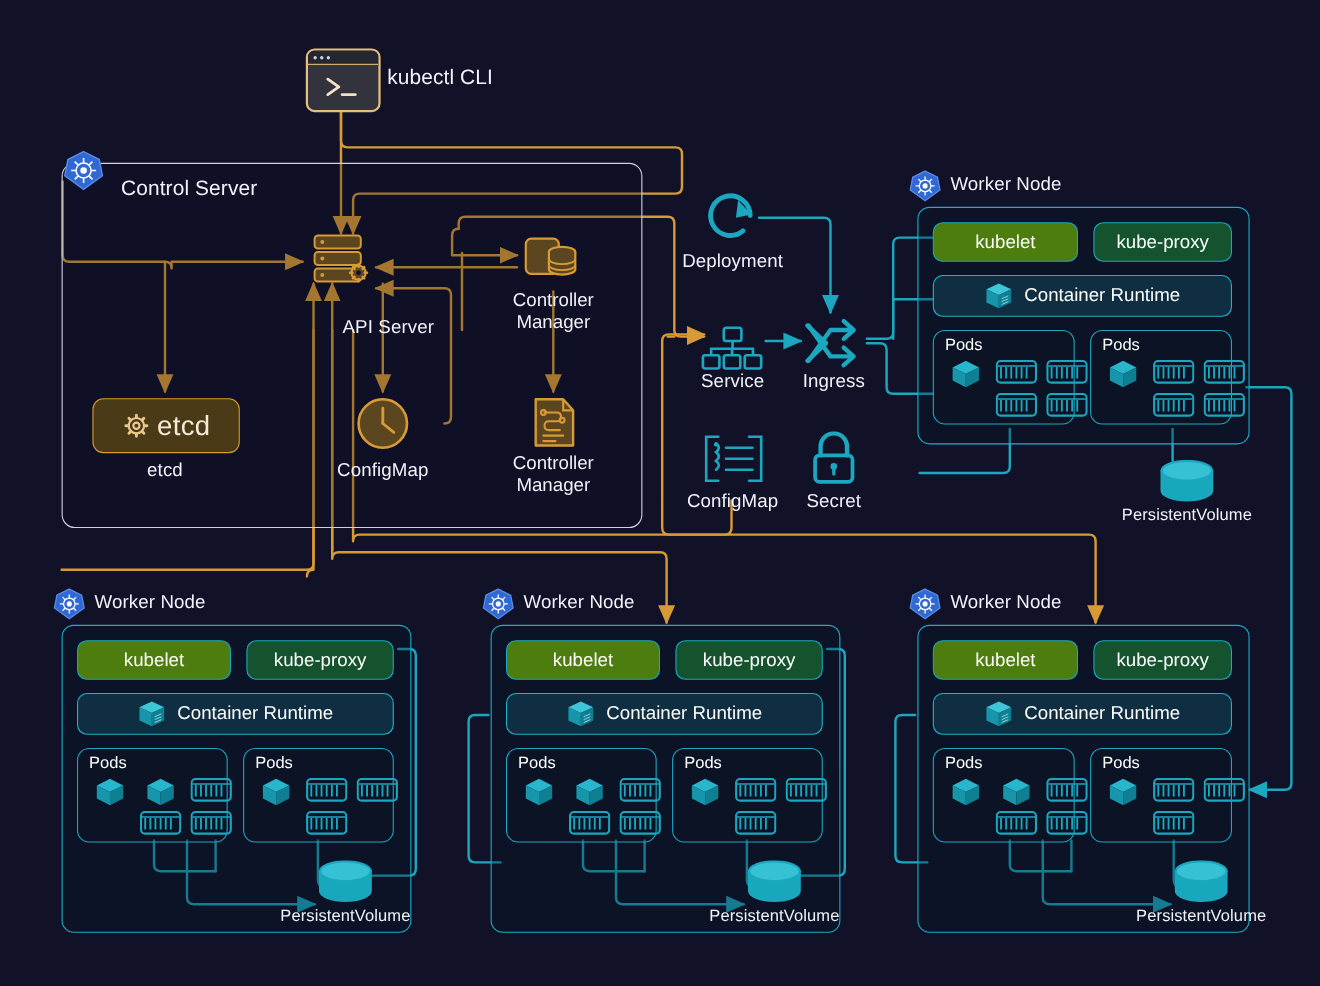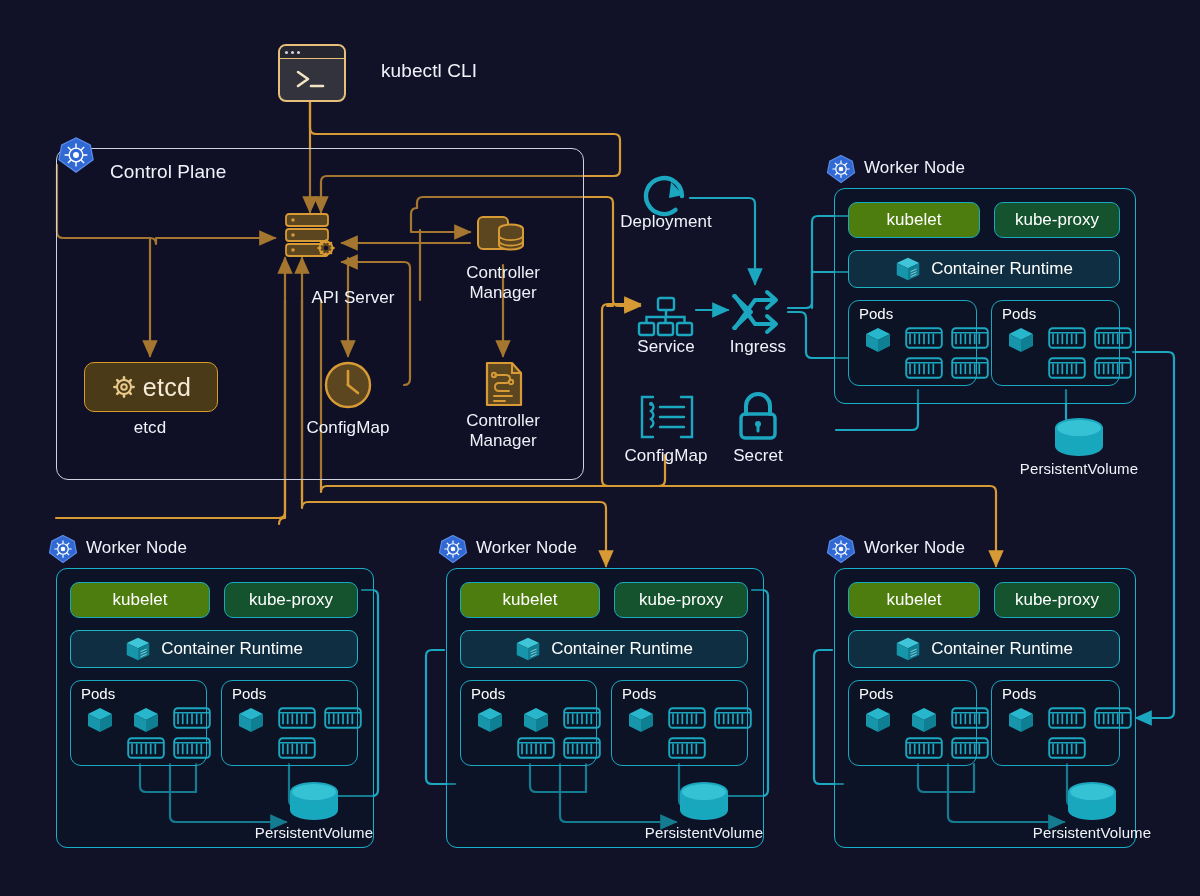--- a/index.html
+++ b/index.html
@@ -130,36 +130,36 @@
     <svg viewBox="0 0 40 40" width="38" height="38">
       <polygon points="20,2 35,9.5 38,25 20,38 2,25 5,9.5" fill="#3069d3" stroke="#5b8ae8" stroke-width="1.4"></polygon>
       <g stroke="#ffffff" stroke-width="1.5" fill="none">
         <circle cx="20" cy="20" r="7.2"></circle>
         <circle cx="20" cy="20" r="2.4" fill="#ffffff"></circle>
         <path d="M20,12.8 L20,8 M20,27.2 L20,32 M12.8,20 L8,20 M27.2,20 L32,20
                  M14.9,14.9 L11.5,11.5 M25.1,25.1 L28.5,28.5 M25.1,14.9 L28.5,11.5 M14.9,25.1 L11.5,28.5"></path>
       </g>
     </svg>
   </div>
-  <div class="lbl" style="left:110px;top:161px;font-size:19px;">Control Plane</div>
+  <div class="lbl" style="left:110px;top:161px;font-size:19px;">Control Server</div>
 
   <div class="cli" style="left:278px;top:44px;width:64px;height:54px;">
     <div class="cli-bar">
       <span class="cli-dot"></span>
       <span class="cli-dot"></span>
       <span class="cli-dot"></span>
     </div>
     <div class="cli-body">
       <svg width="40" height="26" viewBox="0 0 40 26">
         <path d="M6,6 L16,13 L6,20" fill="none" stroke="#f2e3c4" stroke-width="2.6" stroke-linecap="round" stroke-linejoin="round"></path>
         <path d="M19,20 L31,20" stroke="#f2e3c4" stroke-width="2.6" stroke-linecap="round"></path>
       </svg>
     </div>
   </div>
-  <div class="lbl" style="left:352px;top:60px;font-size:19px;margin-left:29px;">kubectl CLI</div>
+  <div class="lbl" style="left:352px;top:60px;font-size:19px;">kubectl CLI</div>
 
   <div class="node" style="left:280px;top:212px;">
     <svg width="62" height="50" viewBox="0 0 62 50">
       <g fill="#5c4620" stroke="#d79a35" stroke-width="1.8">
         <rect x="6" y="2" width="42" height="12" rx="3"></rect>
         <rect x="6" y="17" width="42" height="12" rx="3"></rect>
         <rect x="6" y="32" width="42" height="12" rx="3"></rect>
       </g>
       <g fill="#d79a35">
         <circle cx="13" cy="8" r="1.8"></circle>
@@ -236,21 +236,21 @@
     <div>Controller</div>
     <div>Manager</div>
   </div>
 
   <div class="node" style="left:638px;top:172px;">
     <svg width="52" height="48" viewBox="0 0 52 48">
       <path d="M44,24 a18,18 0 1 0 -6.5,13.9" fill="none" stroke="#1ba7bf" stroke-width="4.4" stroke-linecap="round"></path>
       <path d="M33,10 L45,23 L31,26 Z" fill="#1ba7bf"></path>
     </svg>
   </div>
-  <div class="lbl c" style="left:666px;top:212px;">Deployment</div>
+  <div class="lbl c" style="left:666px;top:228px;">Deployment</div>
 
   <div class="node" style="left:637px;top:296px;">
     <svg width="58" height="42" viewBox="0 0 58 42">
       <g fill="none" stroke="#1ba7bf" stroke-width="2.4">
         <rect x="21" y="2" width="16" height="12" rx="2"></rect>
         <rect x="2" y="27" width="15" height="12" rx="2"></rect>
         <rect x="21" y="27" width="15" height="12" rx="2"></rect>
         <rect x="40" y="27" width="15" height="12" rx="2"></rect>
         <path d="M29,14 L29,21 M9.5,27 L9.5,21 L47.5,21 L47.5,27 M28.5,21 L28.5,27"></path>
       </g>

